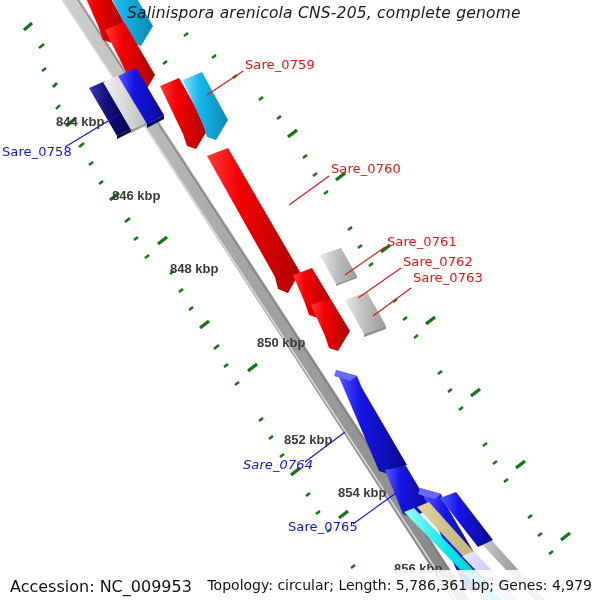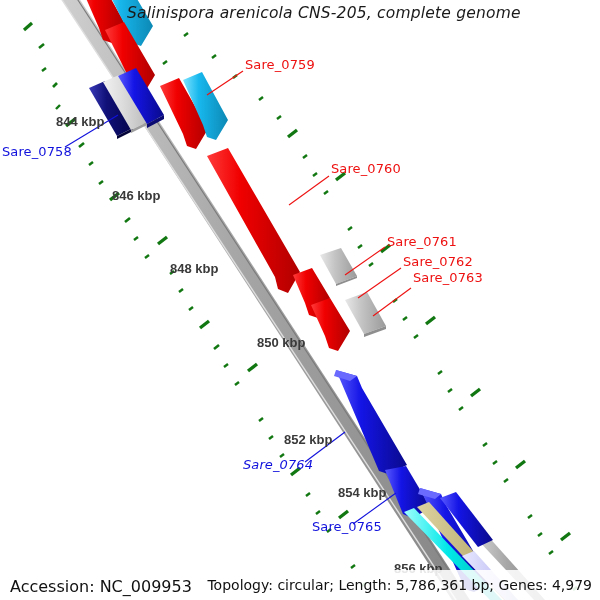--- a/index.html
+++ b/index.html
@@ -339,20 +339,20 @@
   <div class="kbp-label" style="left:338px; top:485px;">854 kbp</div>
   <div class="kbp-label" style="left:394px; top:561px;">856 kbp</div>
 
   <div class="gene-label rev" style="left:2px;   top:144px;">Sare_0758</div>
   <div class="gene-label fwd" style="left:245px; top:57px;">Sare_0759</div>
   <div class="gene-label fwd" style="left:331px; top:161px;">Sare_0760</div>
   <div class="gene-label fwd" style="left:387px; top:234px;">Sare_0761</div>
   <div class="gene-label fwd" style="left:403px; top:254px;">Sare_0762</div>
   <div class="gene-label fwd" style="left:413px; top:270px;">Sare_0763</div>
   <div class="gene-label rev" style="left:243px; top:457px;font-style:italic;">Sare_0764</div>
-  <div class="gene-label rev" style="left:288px; top:519px;margin-left:24px;">Sare_0765</div>
+  <div class="gene-label rev" style="left:288px; top:519px;">Sare_0765</div>
 
   <div class="status-bar">
     <div class="status-accession">Accession: NC_009953</div>
     <div class="status-meta">Topology: circular; Length: 5,786,361 bp; Genes: 4,979</div>
   </div>
 
 </div>
 
 </body></html>

